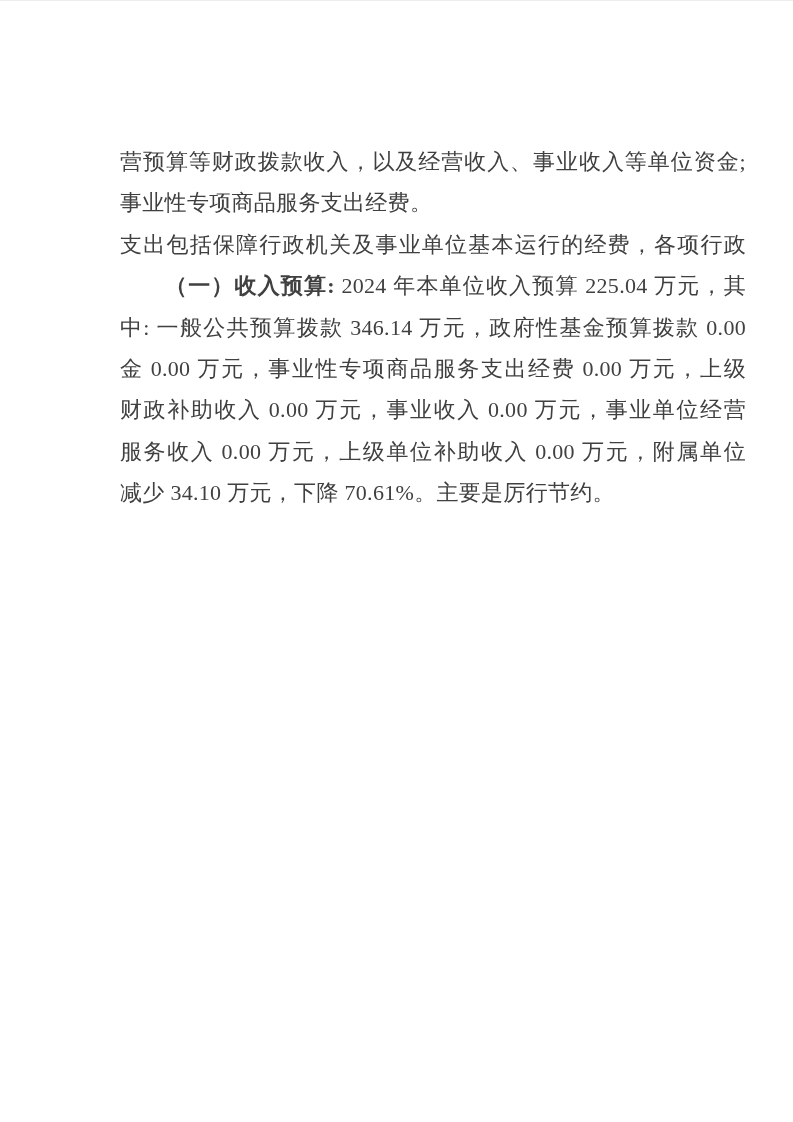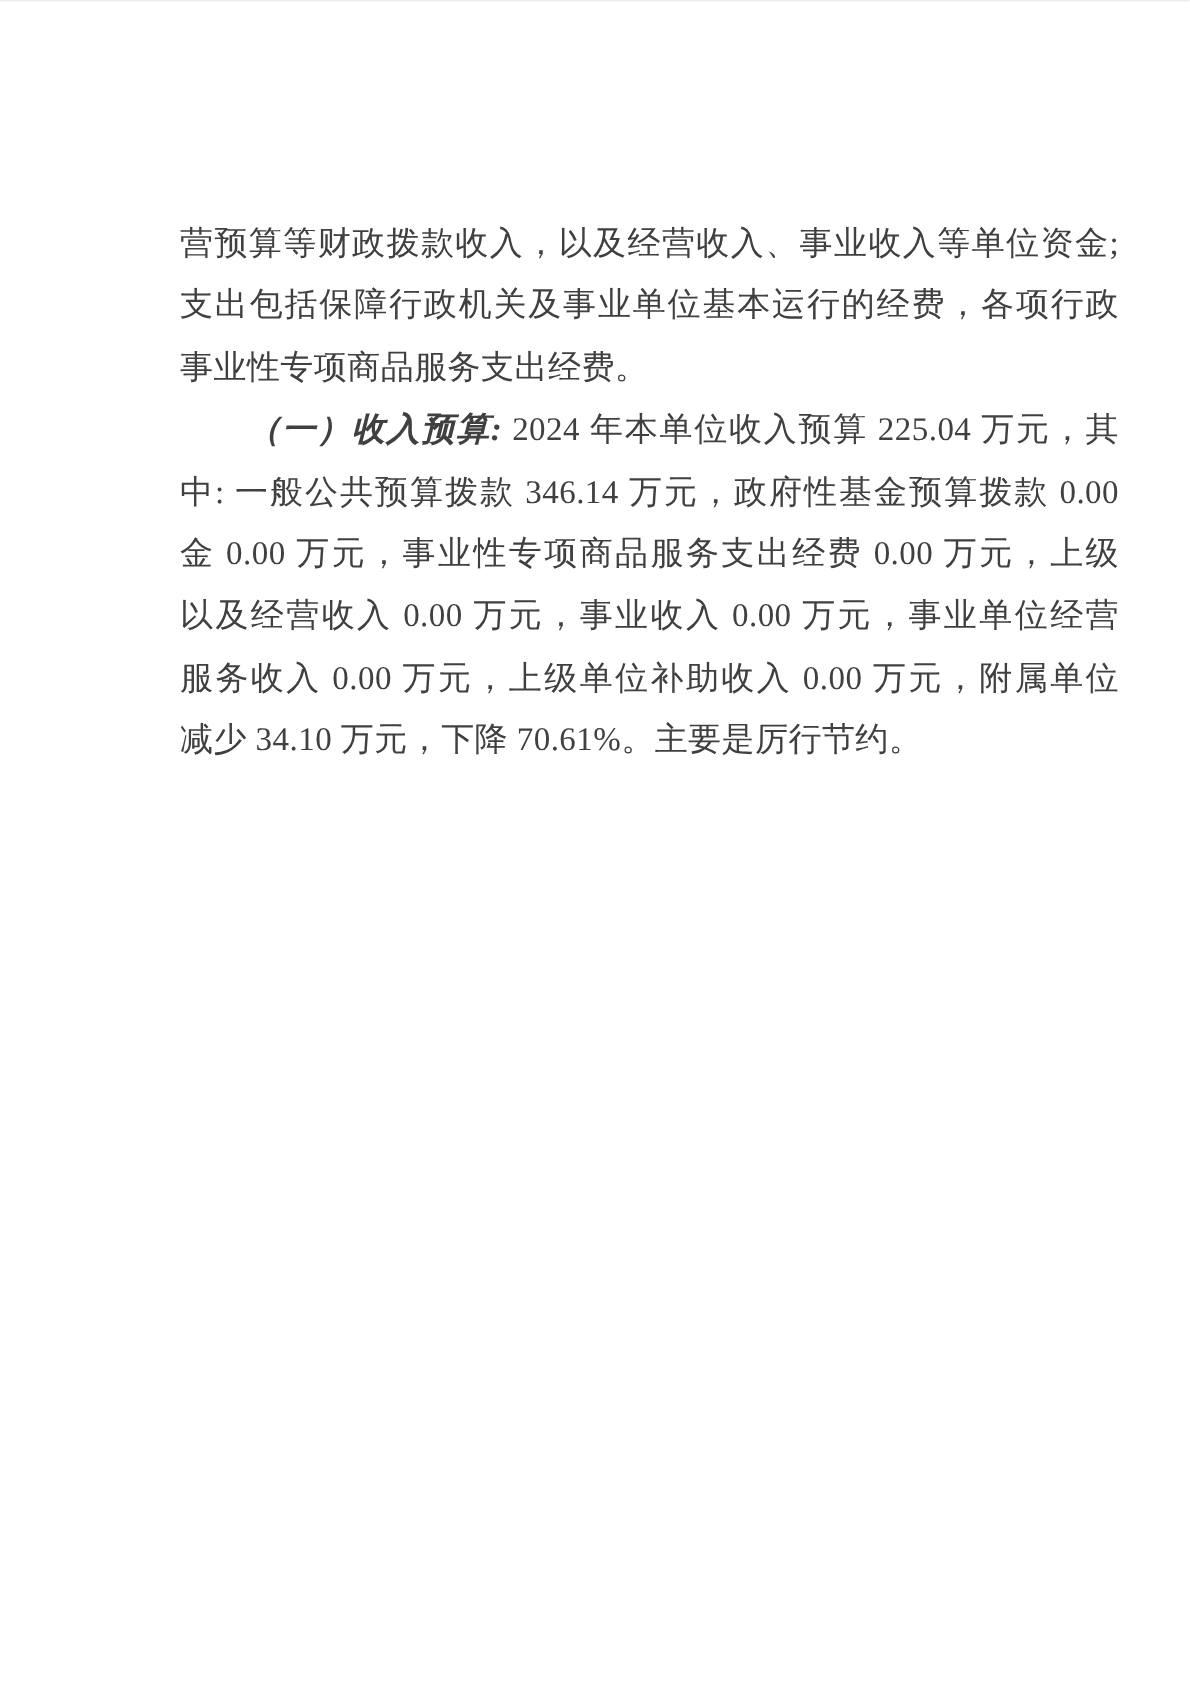--- a/index.html
+++ b/index.html
@@ -32,29 +32,28 @@
     letter-spacing: 0.3px;
   }
   .line.para-end {
     text-align-last: left;
   }
   .line.indent {
     text-indent: 45px;
   }
   .bold {
     font-weight: bold;
-    font-style: italic;
   }
 </style>
 </head>
 <body>
 
 <div class="text-block">
   <div class="line">营预算等财政拨款收入，以及经营收入、事业收入等单位资金;</div>
+  <div class="line para-end">事业性专项商品服务支出经费。</div>
   <div class="line">支出包括保障行政机关及事业单位基本运行的经费，各项行政</div>
-  <div class="line para-end">事业性专项商品服务支出经费。</div>
   <div class="line indent"><span class="bold">（一）收入预算:</span><span> 2024 年本单位收入预算 225.04 万元，其</span></div>
   <div class="line">中: 一般公共预算拨款 346.14 万元，政府性基金预算拨款 0.00</div>
   <div class="line">金 0.00 万元，事业性专项商品服务支出经费 0.00 万元，上级</div>
-  <div class="line">以及经营收入 0.00 万元，事业收入 0.00 万元，事业单位经营</div>
+  <div class="line">财政补助收入 0.00 万元，事业收入 0.00 万元，事业单位经营</div>
   <div class="line">服务收入 0.00 万元，上级单位补助收入 0.00 万元，附属单位</div>
   <div class="line para-end">减少 34.10 万元，下降 70.61%。主要是厉行节约。</div>
 </div>
 
 </body></html>

